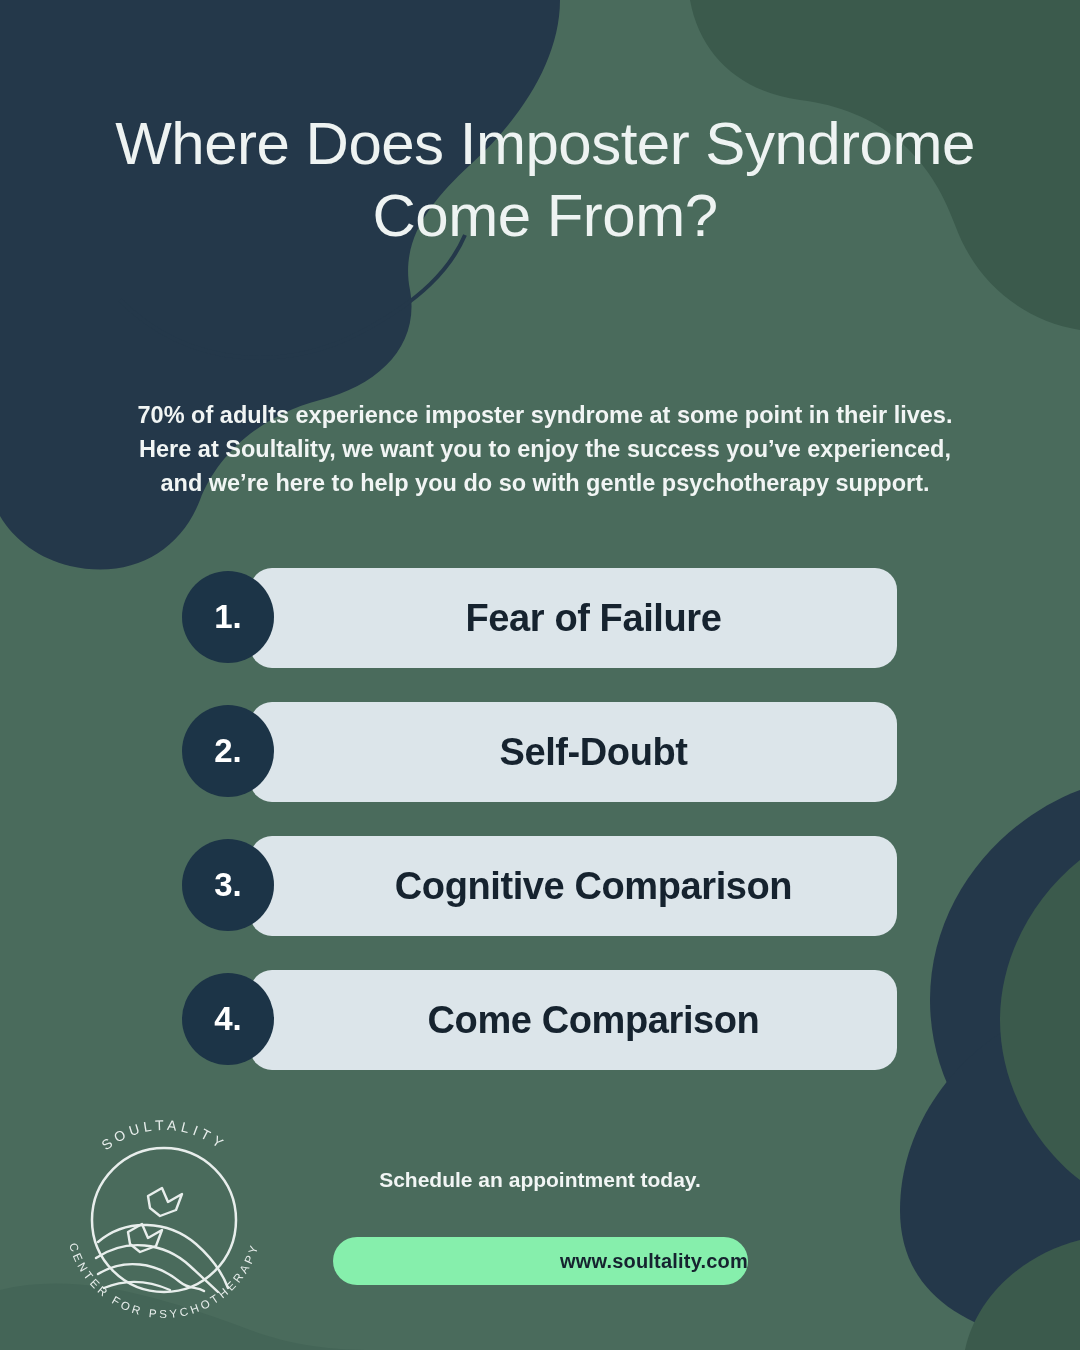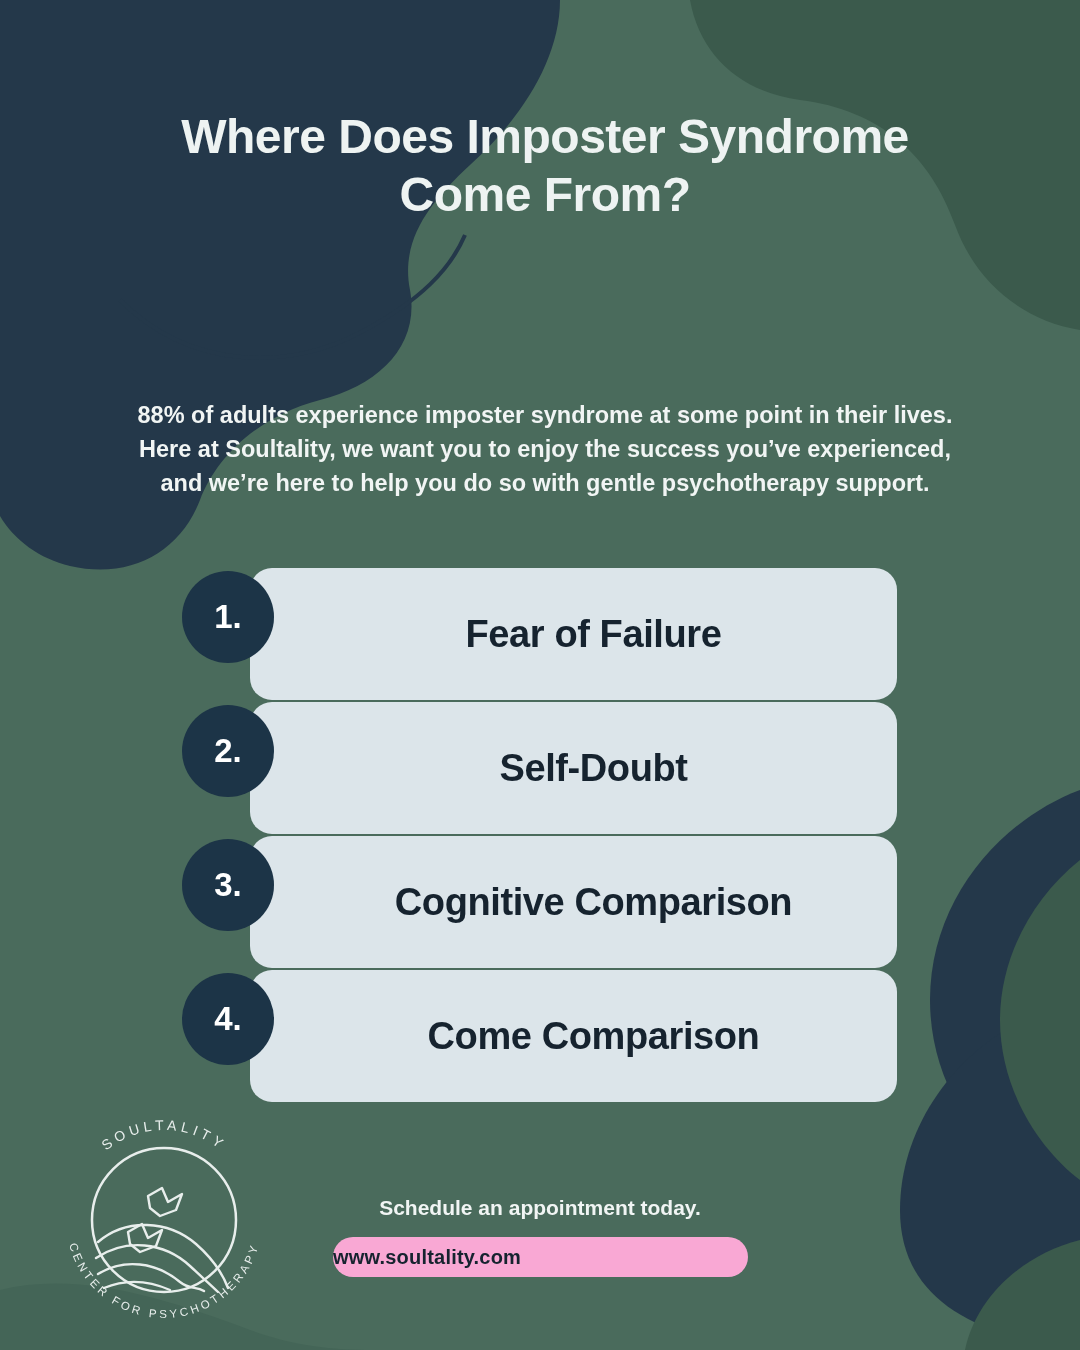--- a/index.html
+++ b/index.html
@@ -35,23 +35,23 @@
   }
 
   
   .title {
     position: absolute;
     top: 108px;
     left: 110px;
     width: 870px;
     text-align: center;
     color: #eef3f2;
-    font-size: 48px;
+    font-size: 60px;
     line-height: 1.2;
-    font-weight: 700;
+    font-weight: 400;
     letter-spacing: -0.5px;
   }
 
   
   .intro {
     position: absolute;
     top: 398px;
     left: 120px;
     width: 850px;
     text-align: center;
@@ -71,21 +71,21 @@
   .list-item {
     position: relative;
     height: 104px;
     margin-bottom: 30px;
   }
   .list-pill {
     position: absolute;
     left: 68px;
     top: 0;
     right: 0;
-    height: 132px;
+    height: 100px;
     background: #dce5ea;
     border-radius: 22px;
     display: flex;
     align-items: center;
     justify-content: center;
   }
   .list-pill-label {
     color: #16232f;
     font-size: 38px;
     font-weight: 700;
@@ -109,39 +109,39 @@
   }
   .list-num-text {
     color: #ffffff;
     font-size: 33px;
     font-weight: 700;
   }
 
   
   .cta-text {
     position: absolute;
-    top: 1196px;
+    top: 1168px;
     left: 330px;
     width: 420px;
     text-align: center;
     color: #f1f5f4;
     font-size: 21px;
     font-weight: 700;
   }
   .url-pill {
     position: absolute;
     top: 1237px;
     left: 333px;
     width: 415px;
-    height: 40px;
-    background: #f9a8d4;
+    height: 48px;
+    background: #86efac;
     border-radius: 24px;
     display: flex;
     align-items: center;
-    justify-content: flex-start;
+    justify-content: flex-end;
   }
   .url-pill-text {
     color: #16232f;
     font-size: 20px;
     font-weight: 700;
     letter-spacing: 0.2px;
   }
 
   
   .logo {
@@ -173,21 +173,21 @@
     <path d="M1080,860 C1030,900 1000,960 1000,1020 C1000,1090 1040,1150 1080,1180 Z" fill="#3b5a4c"></path>
     <path d="M1080,1240 C1020,1255 975,1300 965,1350 L1080,1350 Z" fill="#3b5a4c"></path>
 
     <path d="M0,1290 C80,1270 170,1300 250,1330 C300,1348 340,1350 380,1350 L0,1350 Z" fill="#446557"></path>
   </svg>
 
   <div class="content">
 
     <div class="title">Where Does Imposter Syndrome Come From?</div>
 
-    <div class="intro">88% of adults experience imposter syndrome at some point in their lives. Here at Soultality, we want you to enjoy the success you’ve experienced, and we’re here to help you do so with gentle psychotherapy support.</div>
+    <div class="intro">70% of adults experience imposter syndrome at some point in their lives. Here at Soultality, we want you to enjoy the success you’ve experienced, and we’re here to help you do so with gentle psychotherapy support.</div>
 
     <div class="list">
 
       <div class="list-item">
         <div class="list-pill">
           <span class="list-pill-label">Fear of Failure</span>
         </div>
         <div class="list-num-circle">
           <span class="list-num-text">1.</span>
         </div>

